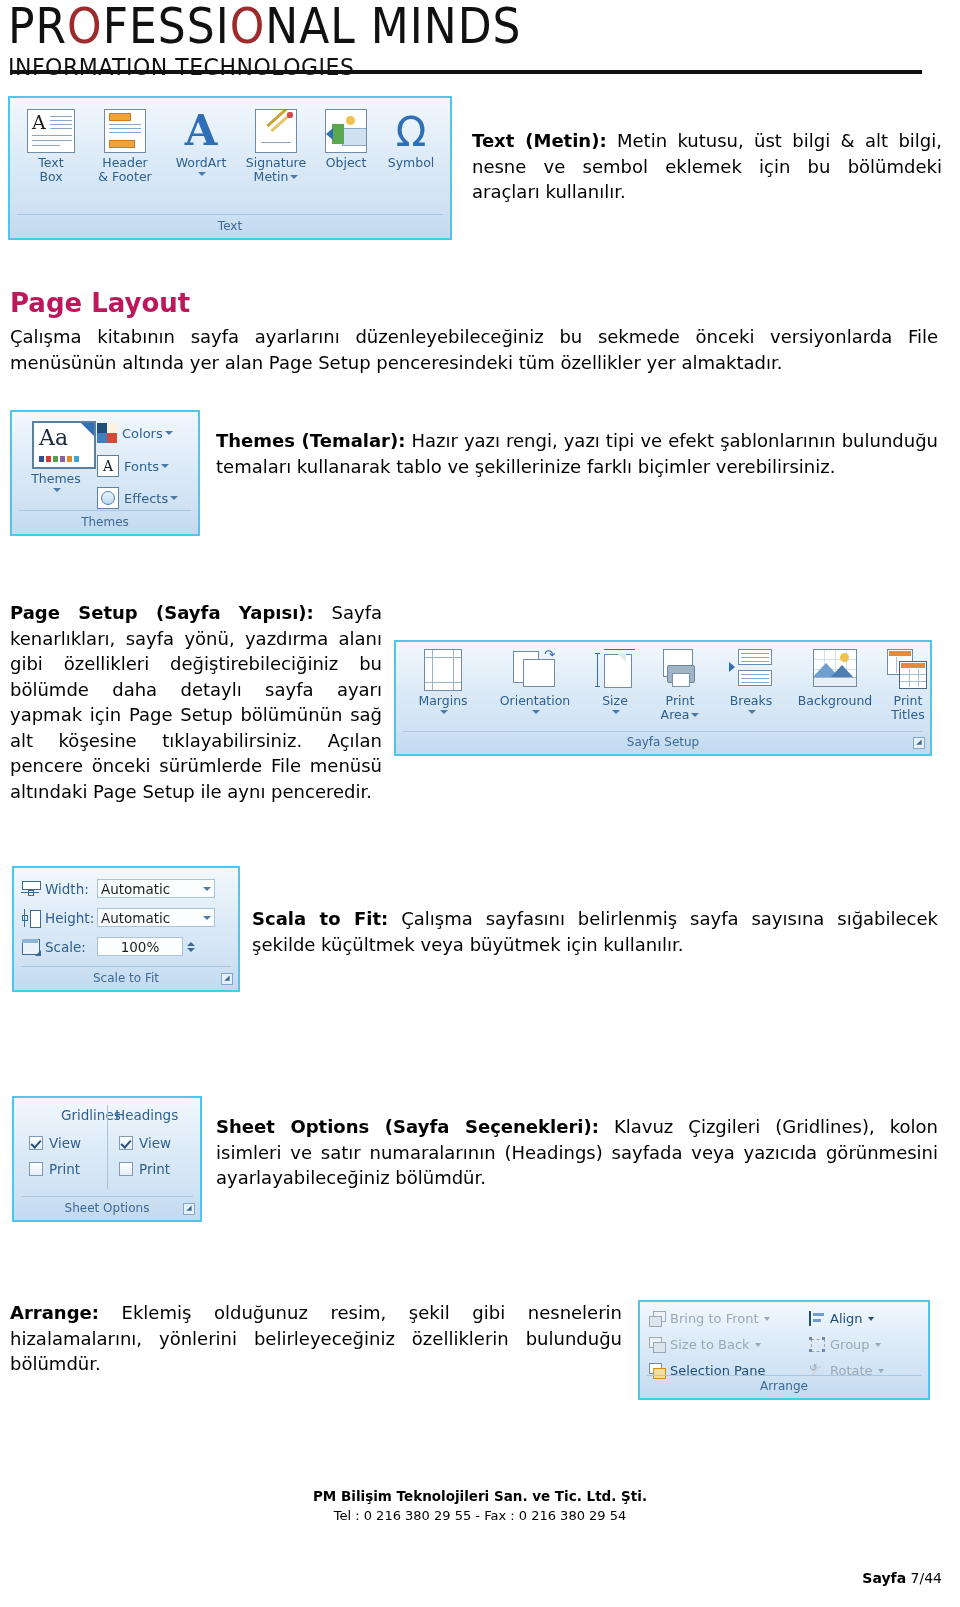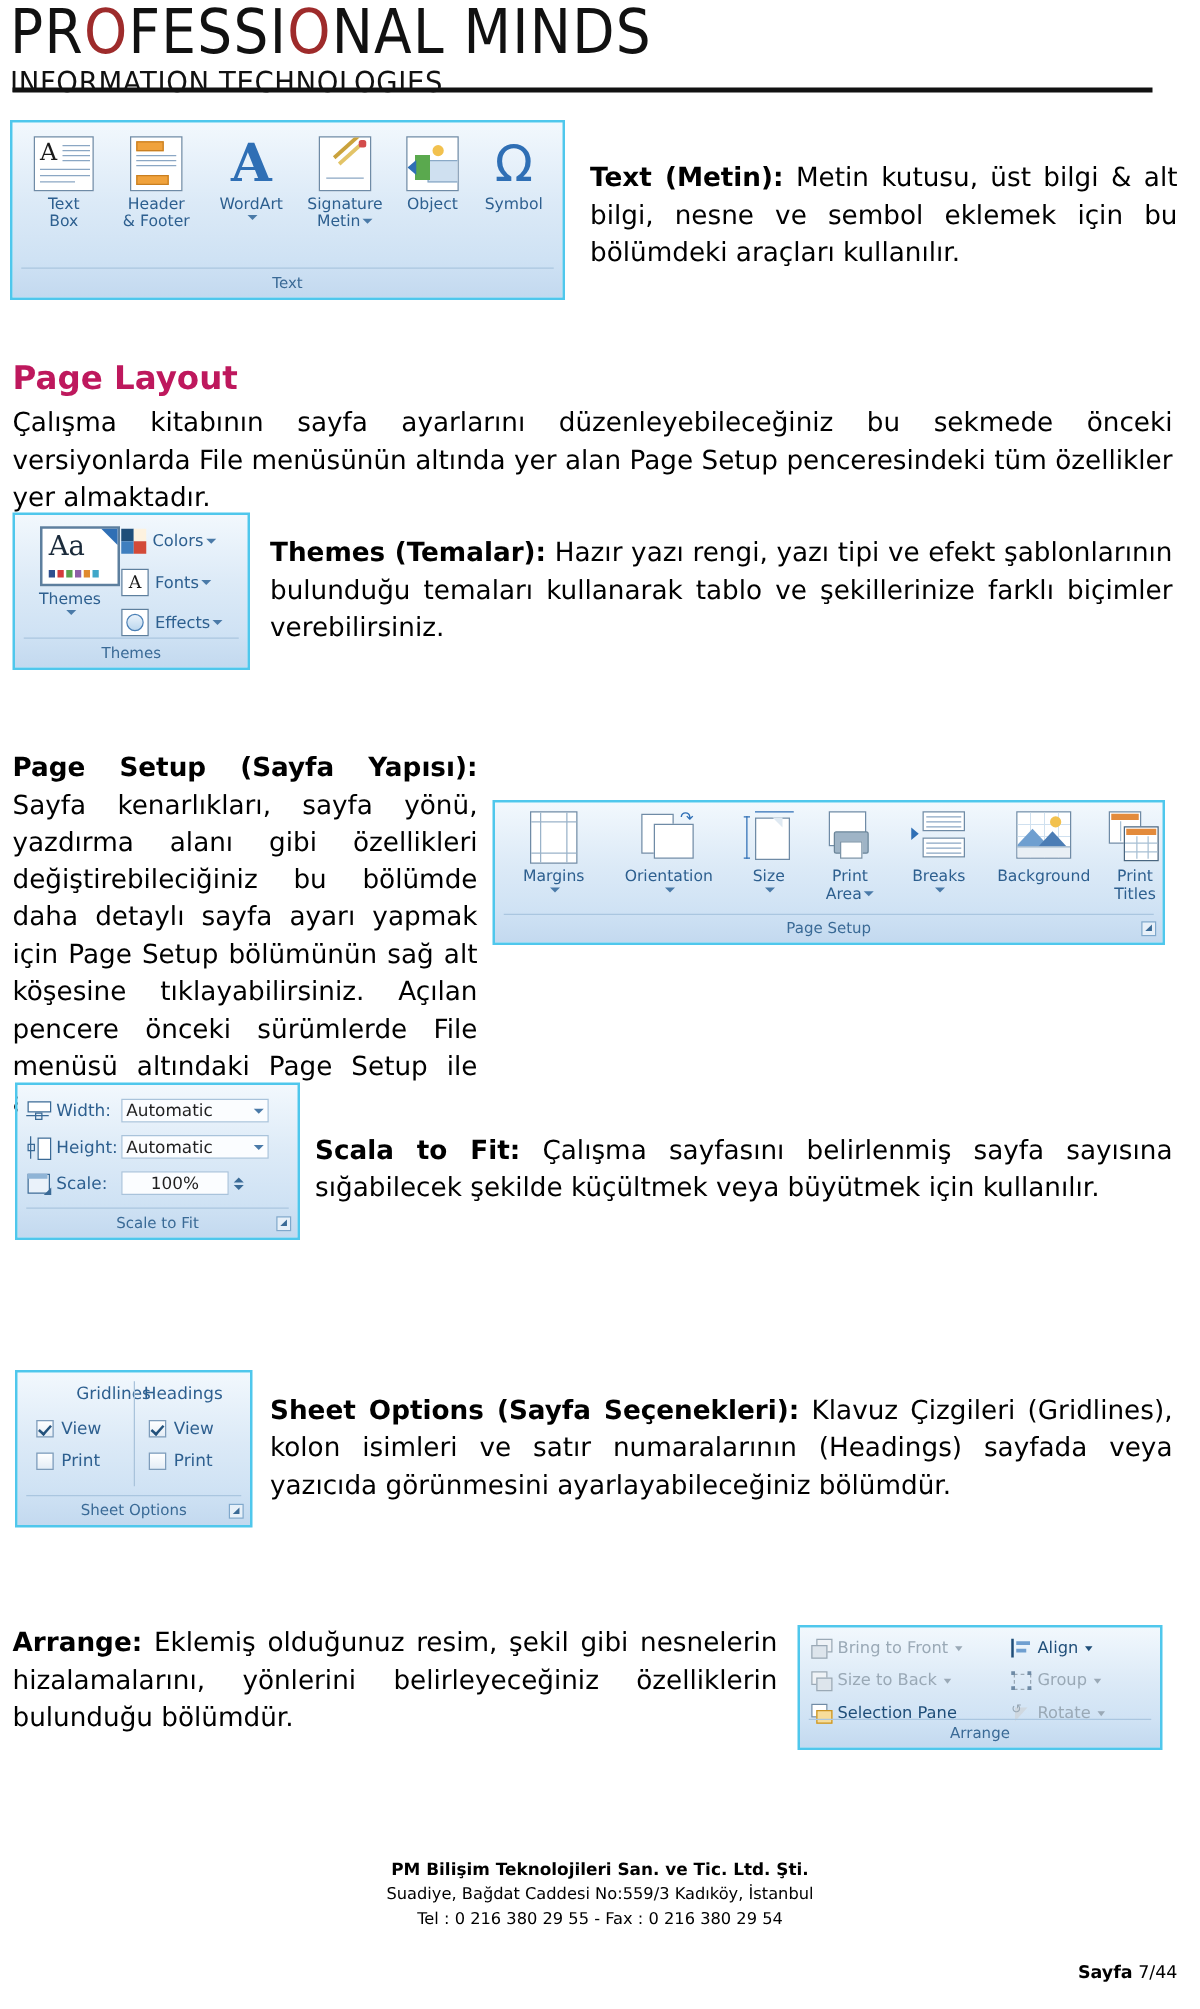--- a/index.html
+++ b/index.html
@@ -130,21 +130,21 @@
   .h-title {
     position: absolute;
     font-family: "DejaVu Sans", sans-serif;
     font-weight: bold;
     font-size: 26px;
     color: #be185d;
   }
   .para {
     position: absolute;
     font-family: "DejaVu Sans", sans-serif;
-    font-size: 21px;
+    font-size: 18px;
     line-height: 1.42;
     color: #000;
     text-align: justify;
   }
   .para b { font-weight: bold; }
 
   .footer-block {
     position: absolute;
     left: 0;
     width: 960px;
@@ -530,21 +530,21 @@
             <div style="position:absolute;left:9px;top:7px;bottom:1px;width:1px;background:#a8c0d4;"></div>
             <div style="position:absolute;left:18px;top:7px;bottom:1px;width:1px;background:#a8c0d4;"></div>
           </div>
         </div>
       </div>
       <div>Print</div>
       <div>Titles</div>
     </div>
 
     <div class="ribbon-divider" style="bottom:19px;"></div>
-    <div class="ribbon-label">Page Setup</div>
+    <div class="ribbon-label">Sayfa Setup</div>
     <div class="dialog-launcher" style="right:2px; bottom:2px;">◢</div>
   </div>
 </div>
 
 <div class="ribbon" style="left:12px; top:866px; width:228px; height:126px;">
   <div class="ribbon-inner">
 
     <div class="stf-row" style="left:4px; top:8px;">
       <span style="width:20px;height:18px;position:relative;display:inline-block;margin-right:4px;">
         <span style="position:absolute;left:1px;top:1px;width:17px;height:7px;border:1px solid #3a6a96;background:#fff;display:block;"></span>
@@ -696,18 +696,17 @@
       <span class="caret-sm"></span>
     </div>
 
     <div class="ribbon-divider" style="bottom:19px;"></div>
     <div class="ribbon-label">Arrange</div>
   </div>
 </div>
 
 <div class="footer-block" style="top:1486px;">
   <div class="footer-l1">PM Bilişim Teknolojileri San. ve Tic. Ltd. Şti.</div>
-  <div class="footer-l2">Suadiye, Bağdat Caddesi No:559/3 Kadıköy, İstanbul</div>
   <div class="footer-l3">Tel : 0 216 380 29 55  -  Fax : 0 216 380 29 54</div>
 </div>
 <div class="page-num" style="top:1570px;">
   <b>Sayfa</b><span> 7/44</span>
 </div>
 
 </body></html>

